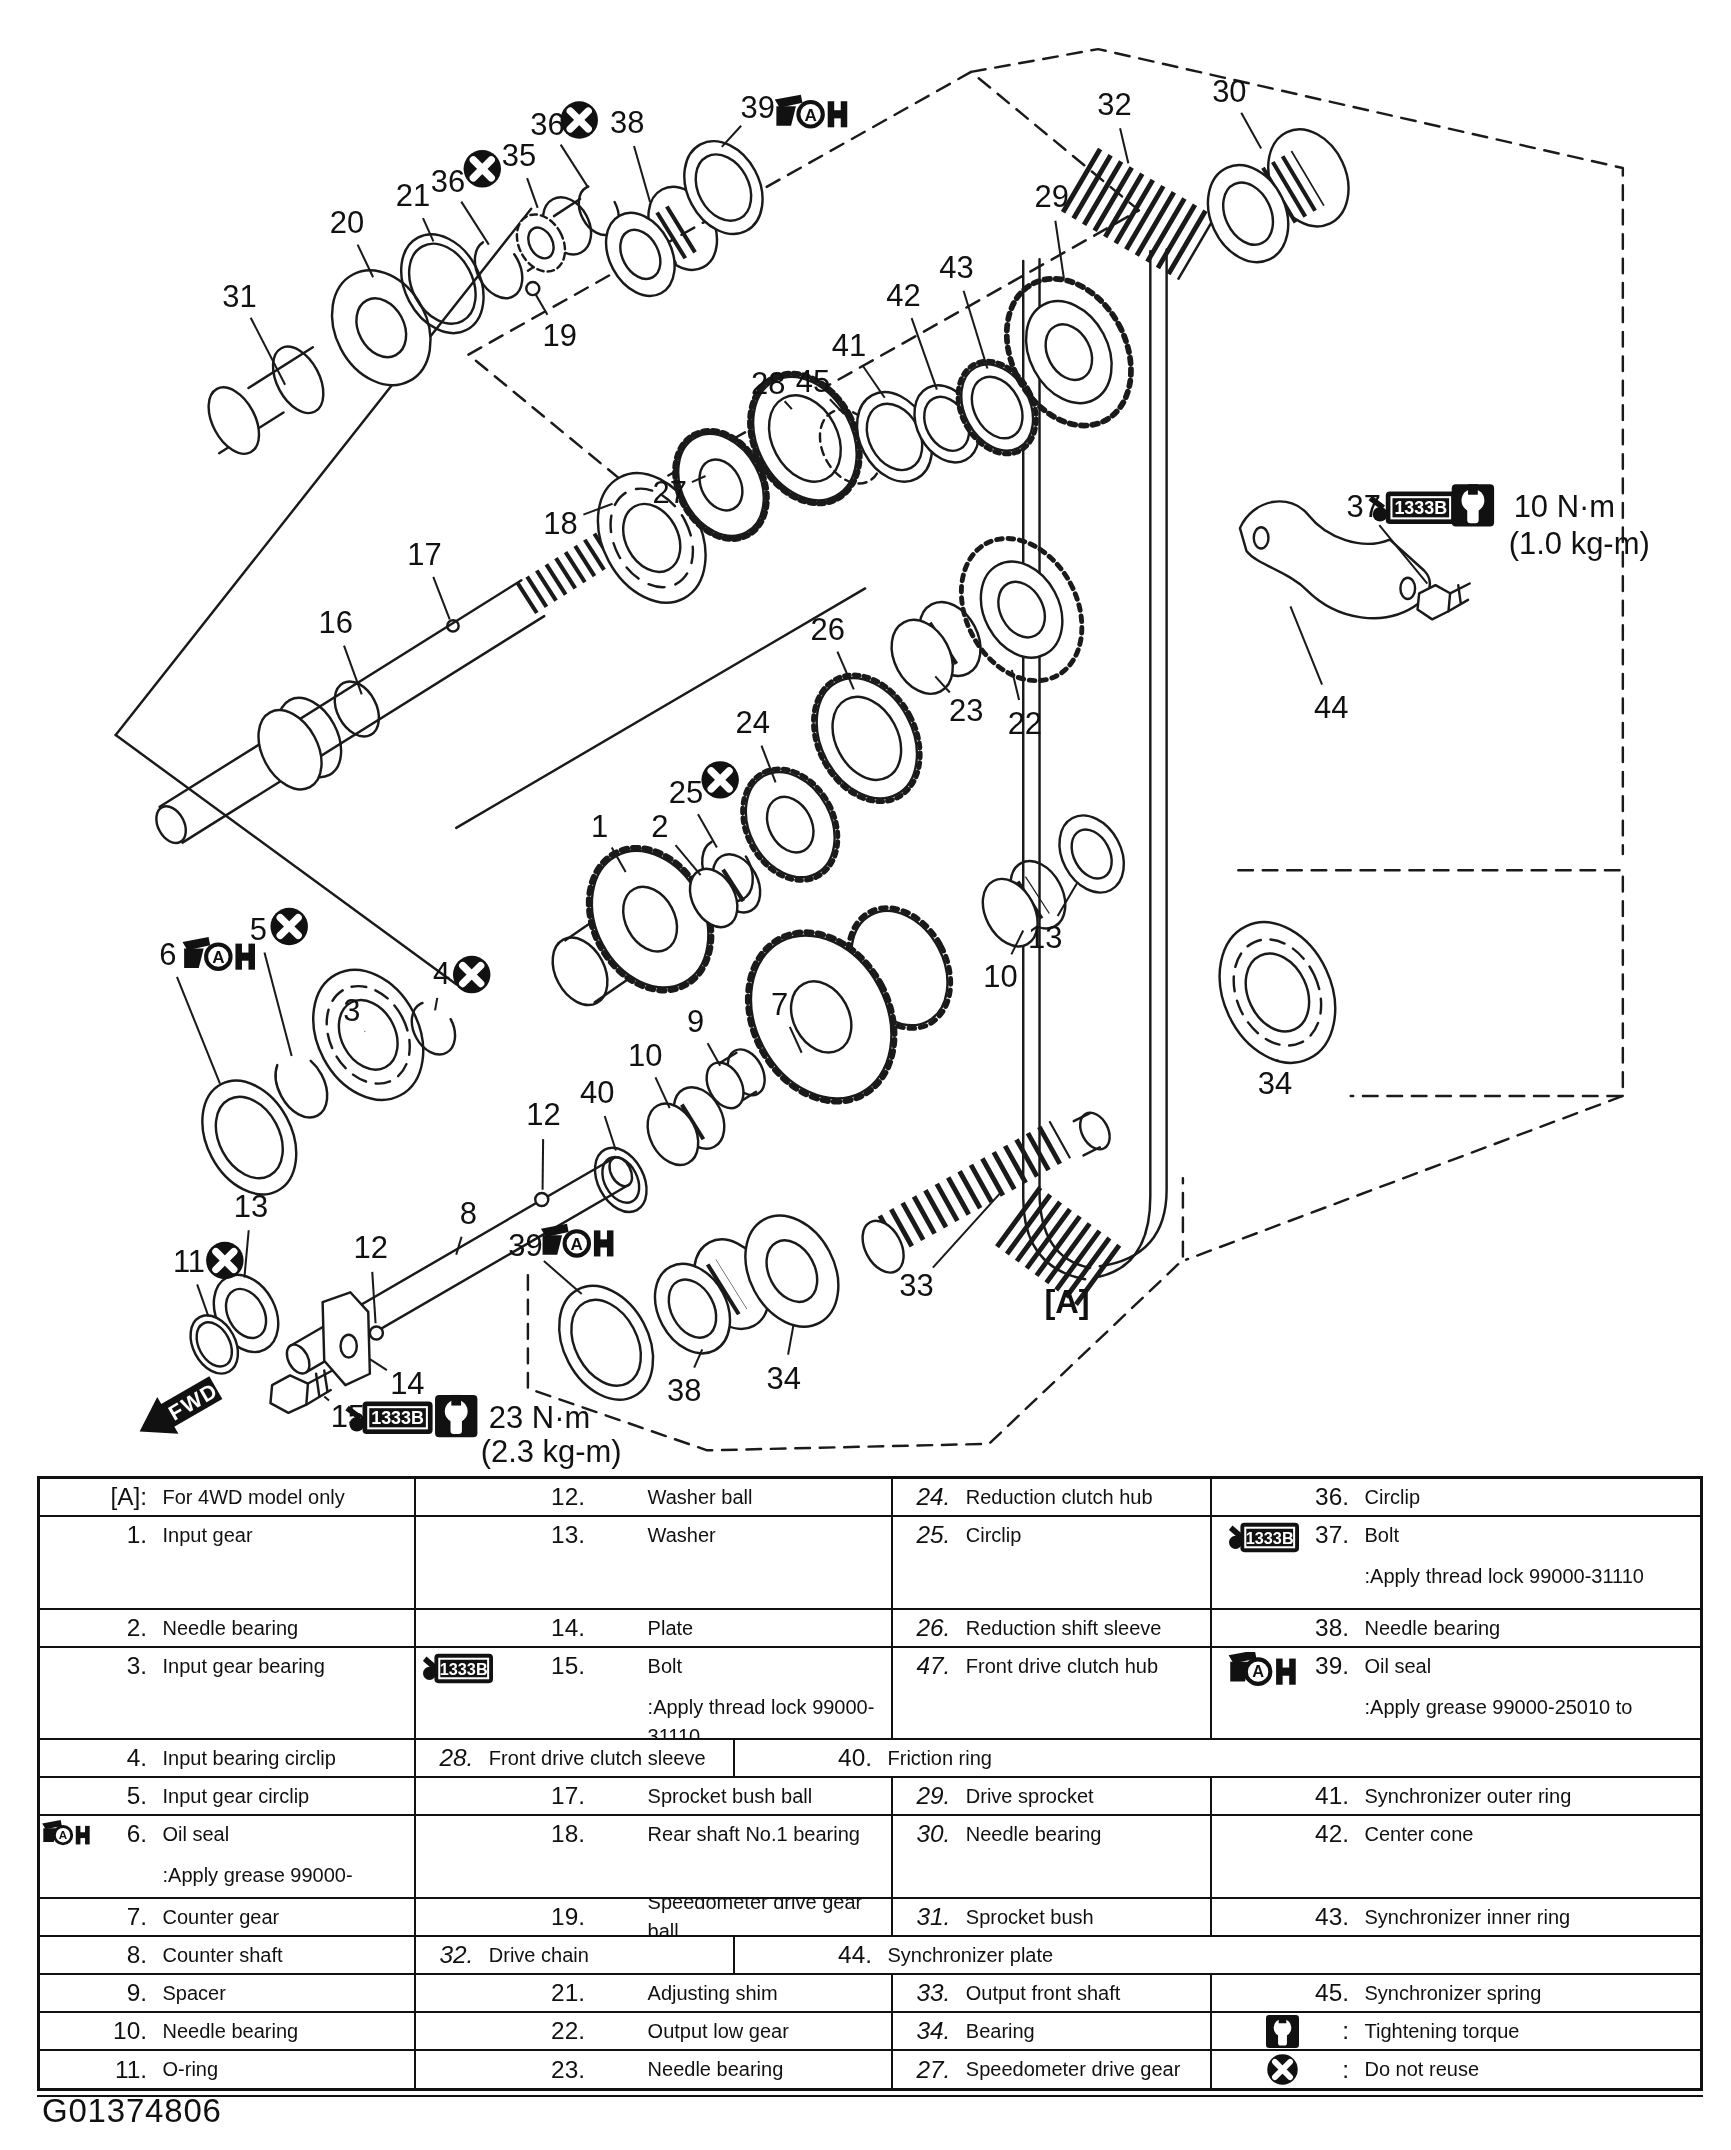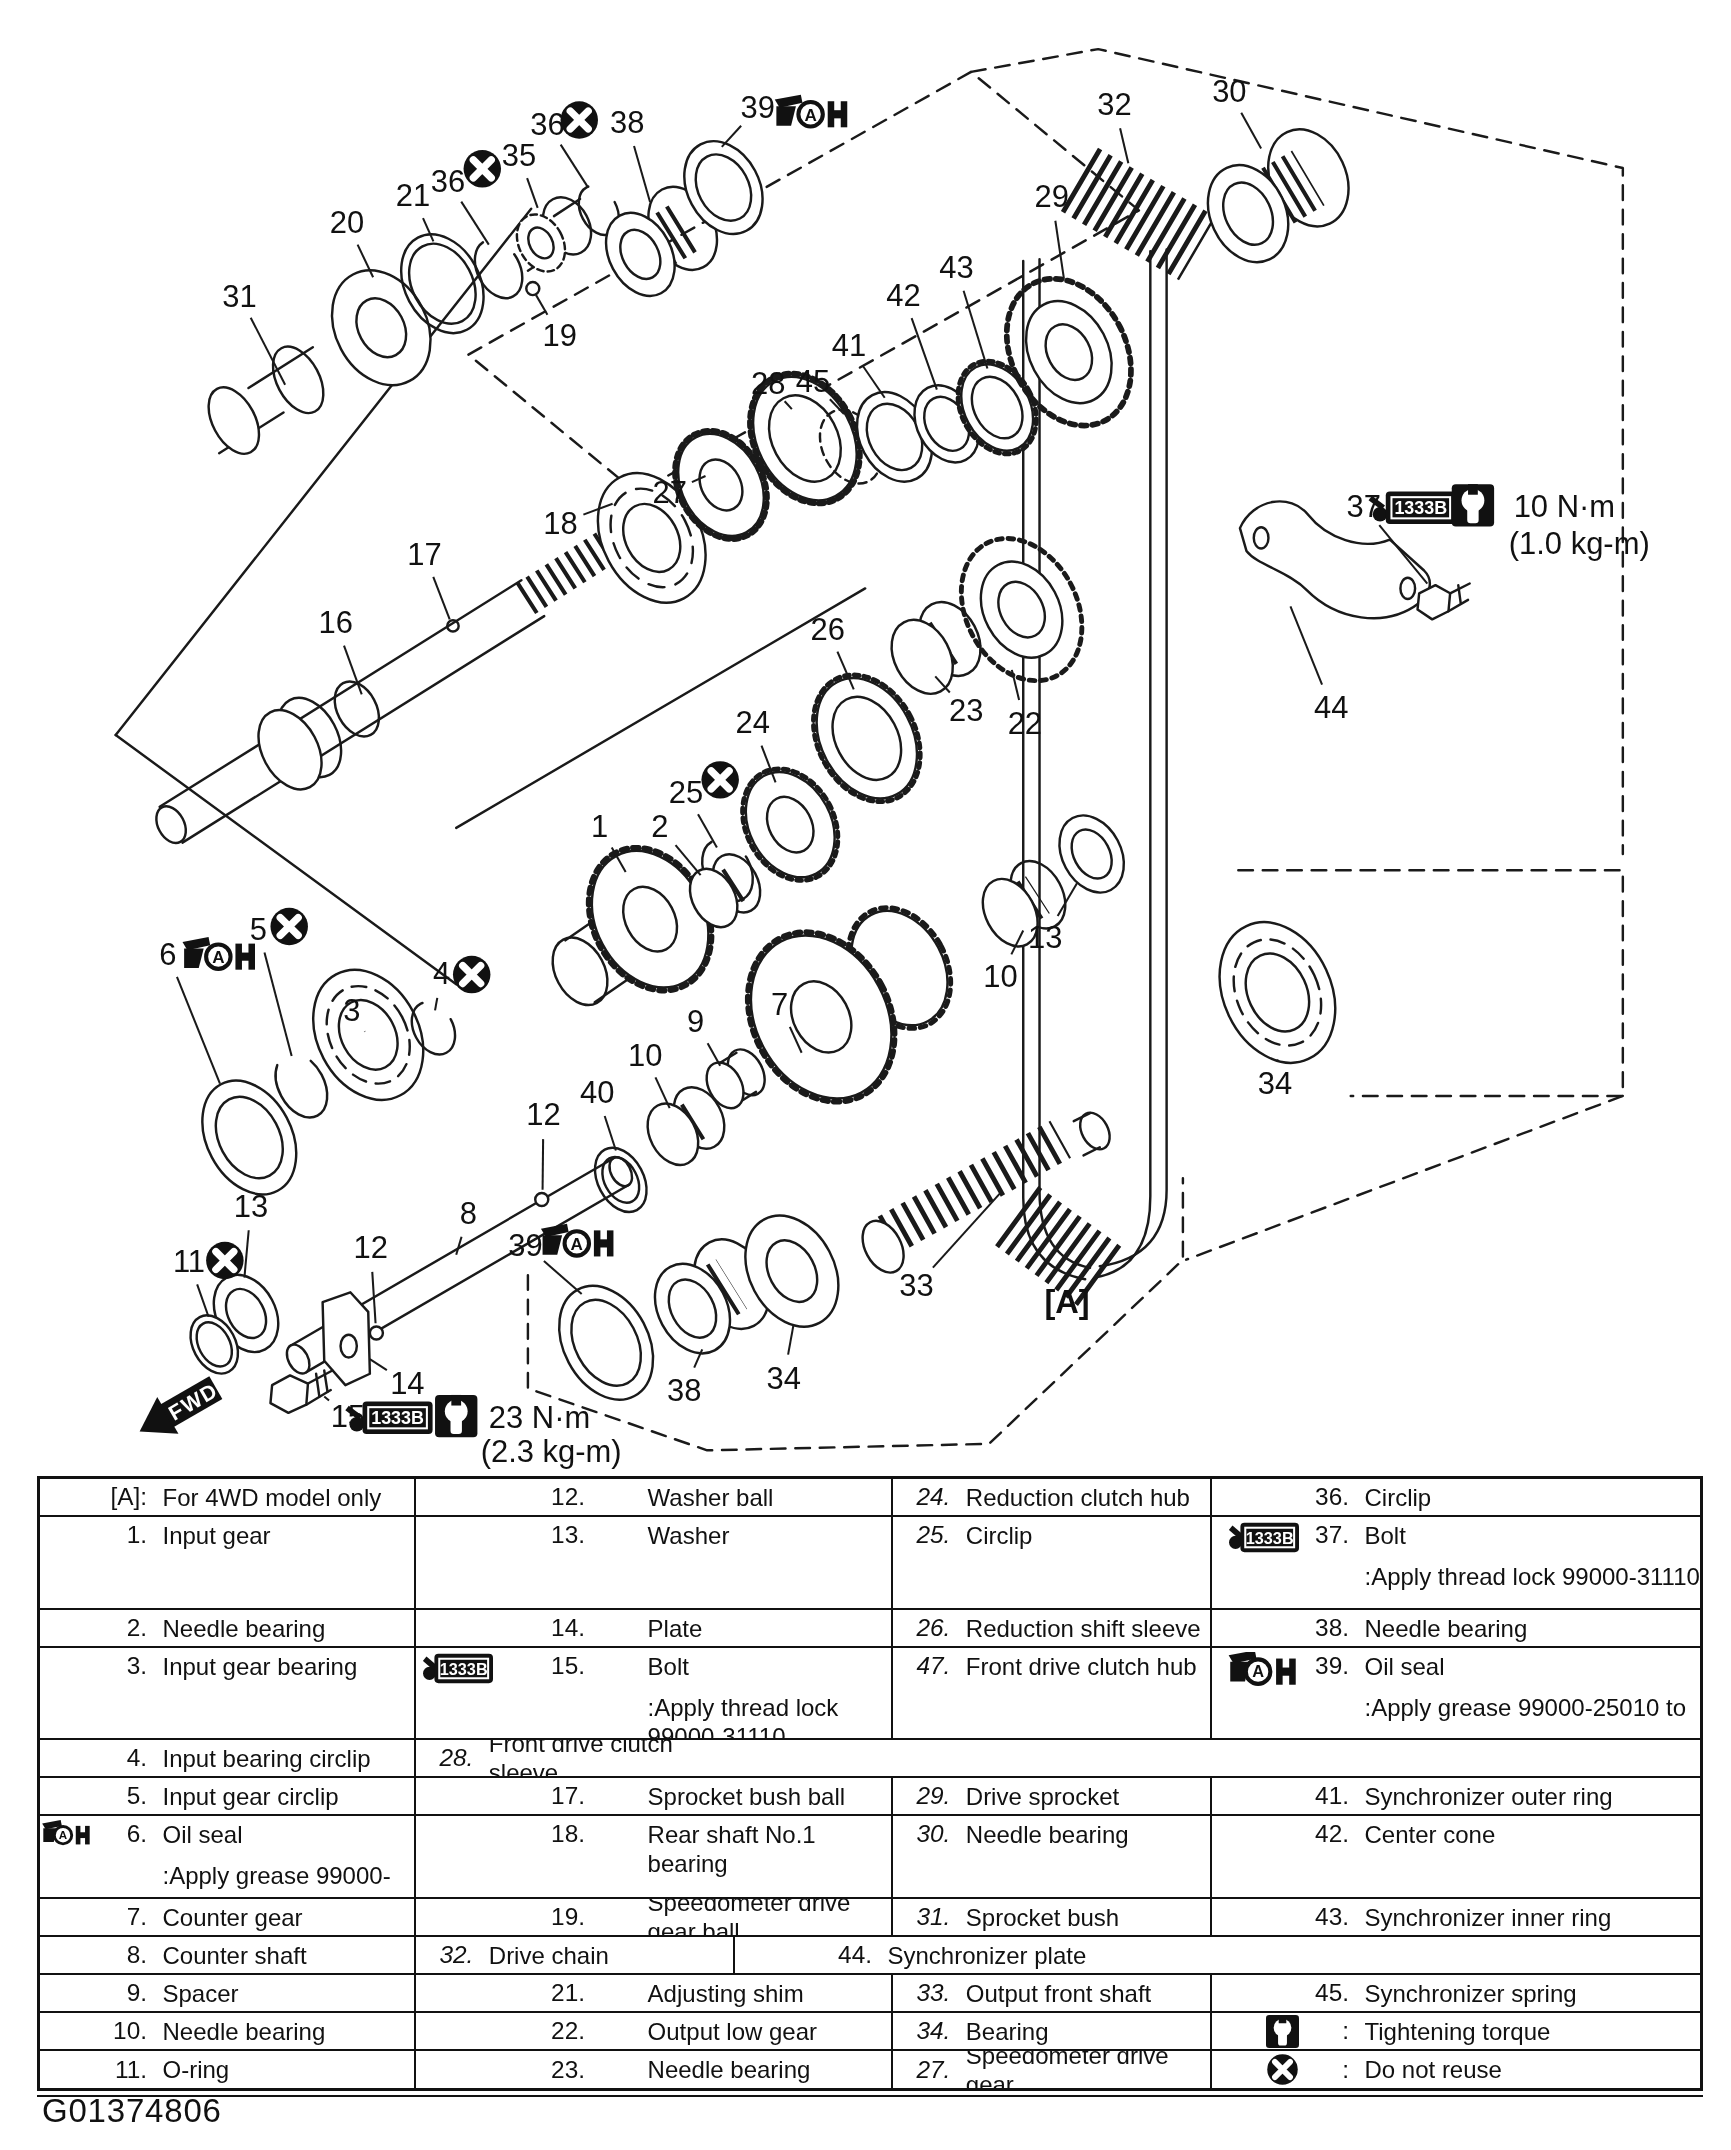--- a/index.html
+++ b/index.html
@@ -11,21 +11,21 @@
   .t-row{display:flex;border-top:2.4px solid #111;}
   .t-row:first-child{border-top:none;}
   .t-cell{display:flex;align-items:center;box-sizing:border-box;border-left:2.4px solid #111;overflow:hidden;}
   .t-cell:first-child{border-left:none;}
   .c0{width:374px;} .c1{width:477px;gap:43px;} .c2{width:319px;} .c3{flex:1;}
   .tall .t-cell{align-items:flex-start;padding-top:4.1px;}
   .ic{display:flex;justify-content:flex-end;align-items:center;flex:none;}
   .c0 .ic{width:52px;} .c1 .ic{width:77px;} .c2 .ic{width:3.3px;} .c3 .ic{width:90px;padding-right:3.3px;box-sizing:border-box;}
   .num{flex:none;text-align:right;font-size:24.4px;}
   .c0 .num{width:55px;} .c1 .num{width:49px;} .c2 .num{width:54px;font-style:italic;} .c3 .num{width:47px;}
-  .txt{font-size:24px;line-height:29px;padding-left:15.5px;}
+  .txt{font-size:20px;line-height:29px;padding-left:15.5px;}
   .c1 .txt{padding-left:19.6px;}
   .note{display:block;margin-top:12px;}
   .figure-id{position:absolute;left:42px;top:2092px;font-size:33px;letter-spacing:0.8px;font-weight:500;}
   svg text{font-family:"Liberation Sans",sans-serif;}
 </style>
 </head>
 <body>
 
 <div class="stage">
 
@@ -546,20 +546,25 @@
       <div class="t-cell c0">
           <span class="ic"></span>
           <span class="num">4.</span>
           <span class="txt">Input bearing circlip</span>
         </div>
       <div class="t-cell c2">
           <span class="ic"></span>
           <span class="num">28.</span>
           <span class="txt">Front drive clutch sleeve</span>
         </div>
+      <div class="t-cell c3">
+          <span class="ic"></span>
+          <span class="num">40.</span>
+          <span class="txt">Friction ring</span>
+        </div>
     </div>
 
     <div class="t-row" style="height:36px">
       <div class="t-cell c0">
           <span class="ic"></span>
           <span class="num">5.</span>
           <span class="txt">Input gear circlip</span>
         </div>
       <div class="t-cell c1">
           <span class="ic"></span>

